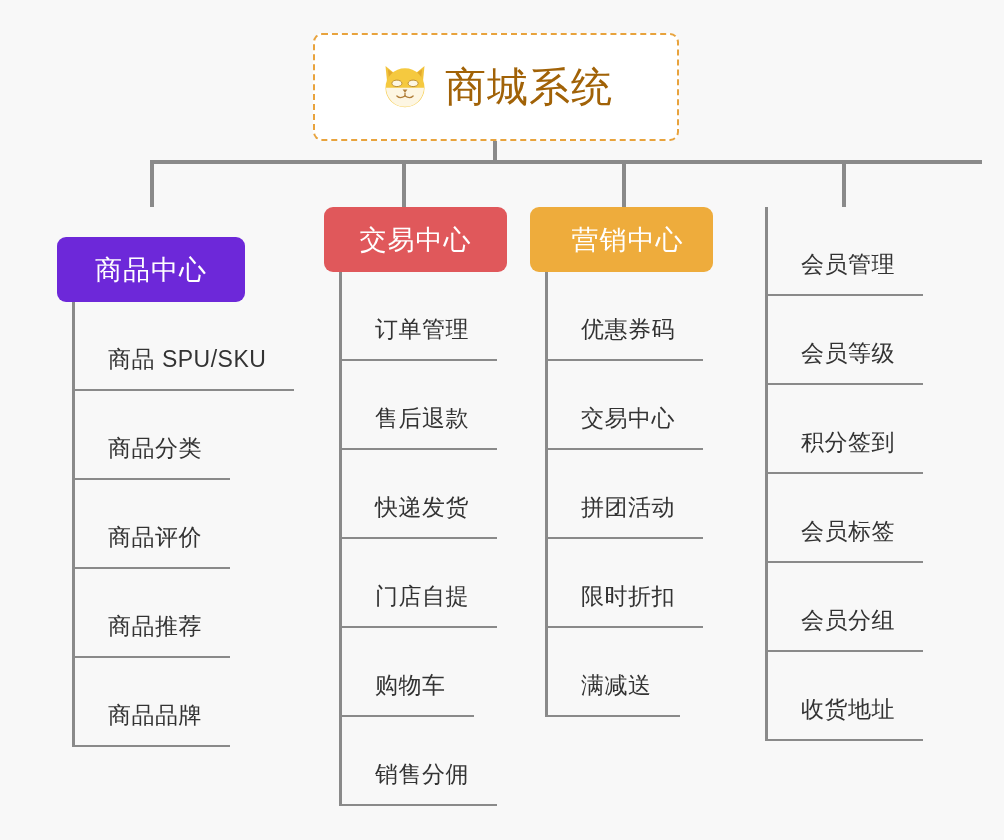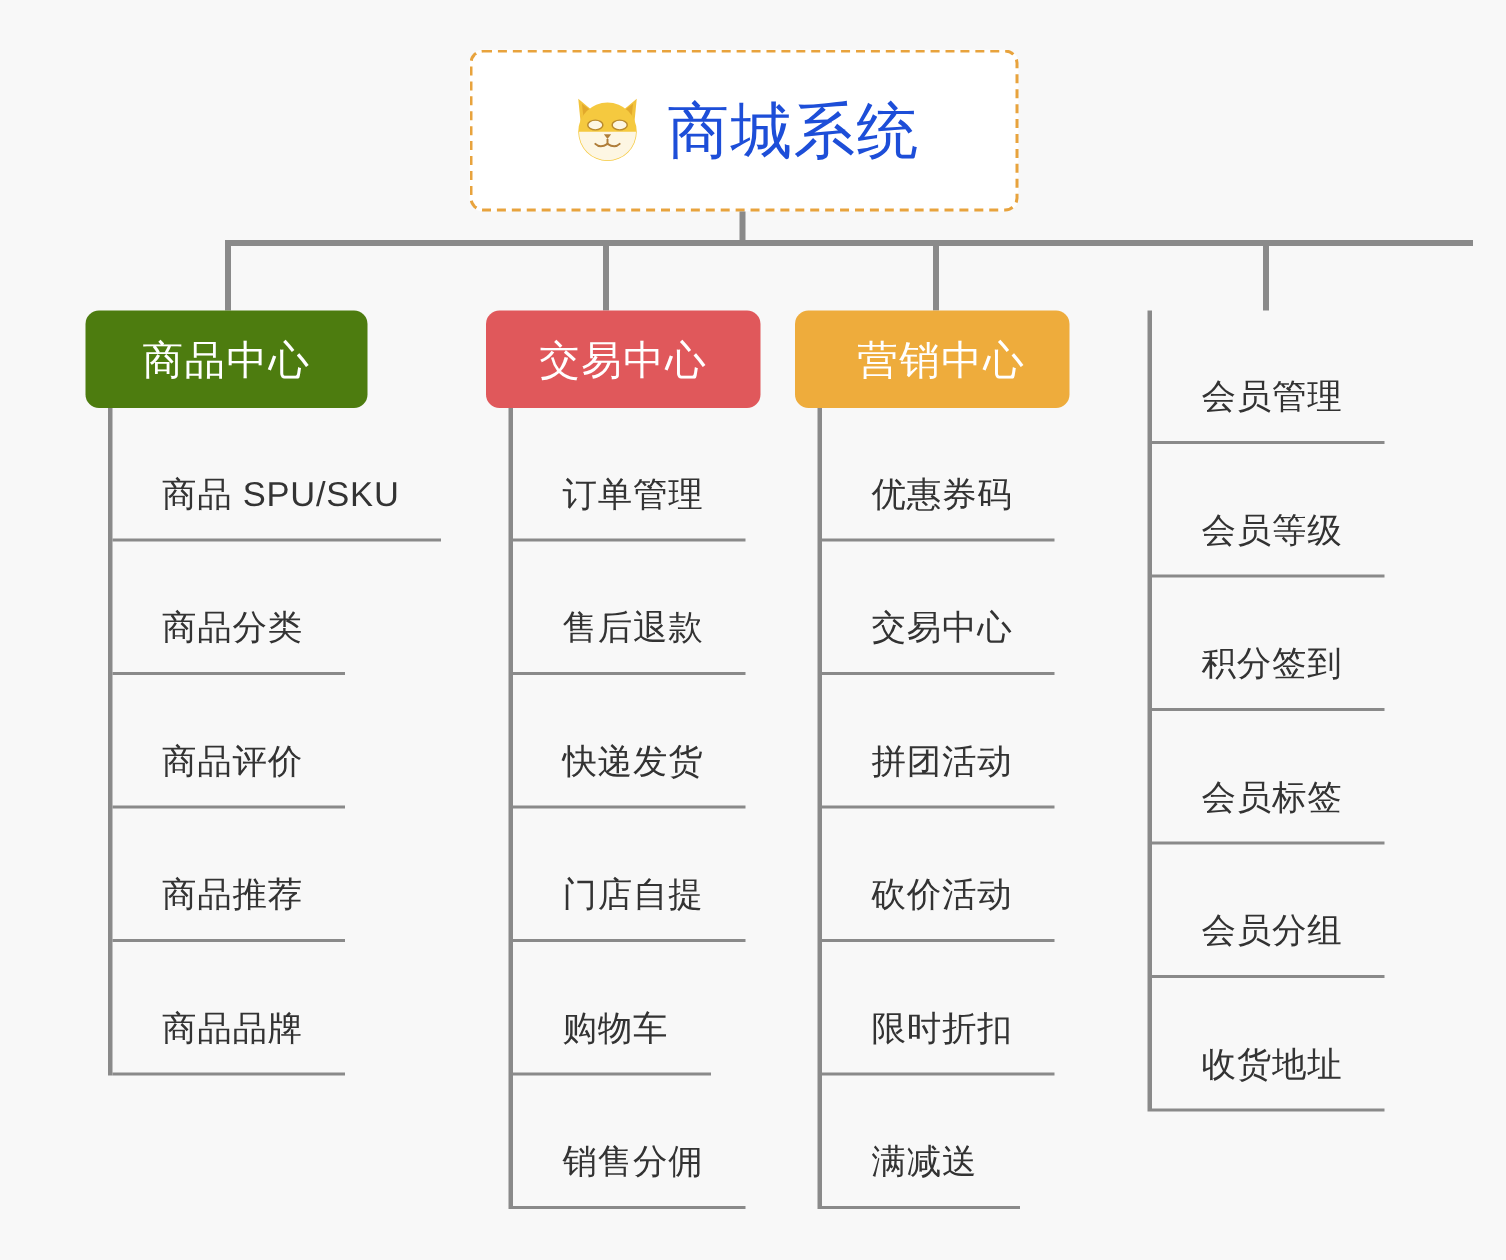--- a/index.html
+++ b/index.html
@@ -131,32 +131,32 @@
         <ellipse cx="22" cy="27.5" rx="6.2" ry="4" fill="#fdf6e3"></ellipse>
         <ellipse cx="42" cy="27.5" rx="6.2" ry="4" fill="#fdf6e3"></ellipse>
         <ellipse cx="22" cy="27.5" rx="6.2" ry="4" fill="none" stroke="#b98a2e" stroke-width="1.2"></ellipse>
         <ellipse cx="42" cy="27.5" rx="6.2" ry="4" fill="none" stroke="#b98a2e" stroke-width="1.2"></ellipse>
         <path d="M29 35 h6 l-3 4 Z" fill="#b07e3a"></path>
         <path d="M32 39 v4" stroke="#b07e3a" stroke-width="1.6" fill="none"></path>
         <path d="M32 43 q-6 4 -10 0" stroke="#b07e3a" stroke-width="1.6" fill="none" stroke-linecap="round"></path>
         <path d="M32 43 q6 4 10 0" stroke="#b07e3a" stroke-width="1.6" fill="none" stroke-linecap="round"></path>
       </svg>
     </span>
-    <span class="root-title" style="color: #1d4ed8;">商城系统</span>
+    <span class="root-title" style="color: #a16207;">商城系统</span>
   </div>
 
   <div class="conn conn-stem" style="background: rgb(138, 138, 138);"></div>
   <div class="conn conn-bar" style="background: rgb(138, 138, 138);"></div>
   <div class="conn conn-drop" style="left: 150px; background: rgb(138, 138, 138);"></div>
   <div class="conn conn-drop" style="left: 402px; background: rgb(138, 138, 138);"></div>
   <div class="conn conn-drop" style="left: 622px; background: rgb(138, 138, 138);"></div>
   <div class="conn conn-drop" style="left: 842px; background: rgb(138, 138, 138);"></div>
 
   <div class="branch" style="left:57px;width:188px">
-    <div class="branch-header" style="background: #4d7c0f;">
+    <div class="branch-header" style="background: #6d28d9; margin-top: 30px;">
       <span>商品中心</span>
     </div>
     <div class="branch-body">
       <div class="leaf">
           <span class="leaf-label">商品 SPU/SKU</span>
         </div>
       <div class="leaf">
           <span class="leaf-label">商品分类</span>
         </div>
       <div class="leaf">
@@ -205,23 +205,20 @@
       <div class="leaf">
           <span class="leaf-label">优惠券码</span>
         </div>
       <div class="leaf">
           <span class="leaf-label">交易中心</span>
         </div>
       <div class="leaf">
           <span class="leaf-label">拼团活动</span>
         </div>
       <div class="leaf">
-          <span class="leaf-label">砍价活动</span>
-        </div>
-      <div class="leaf">
           <span class="leaf-label">限时折扣</span>
         </div>
       <div class="leaf">
           <span class="leaf-label">满减送</span>
         </div>
     </div>
   </div>
 
   <div class="branch" style="left:750px;width:183px">
     <div class="branch-body">

